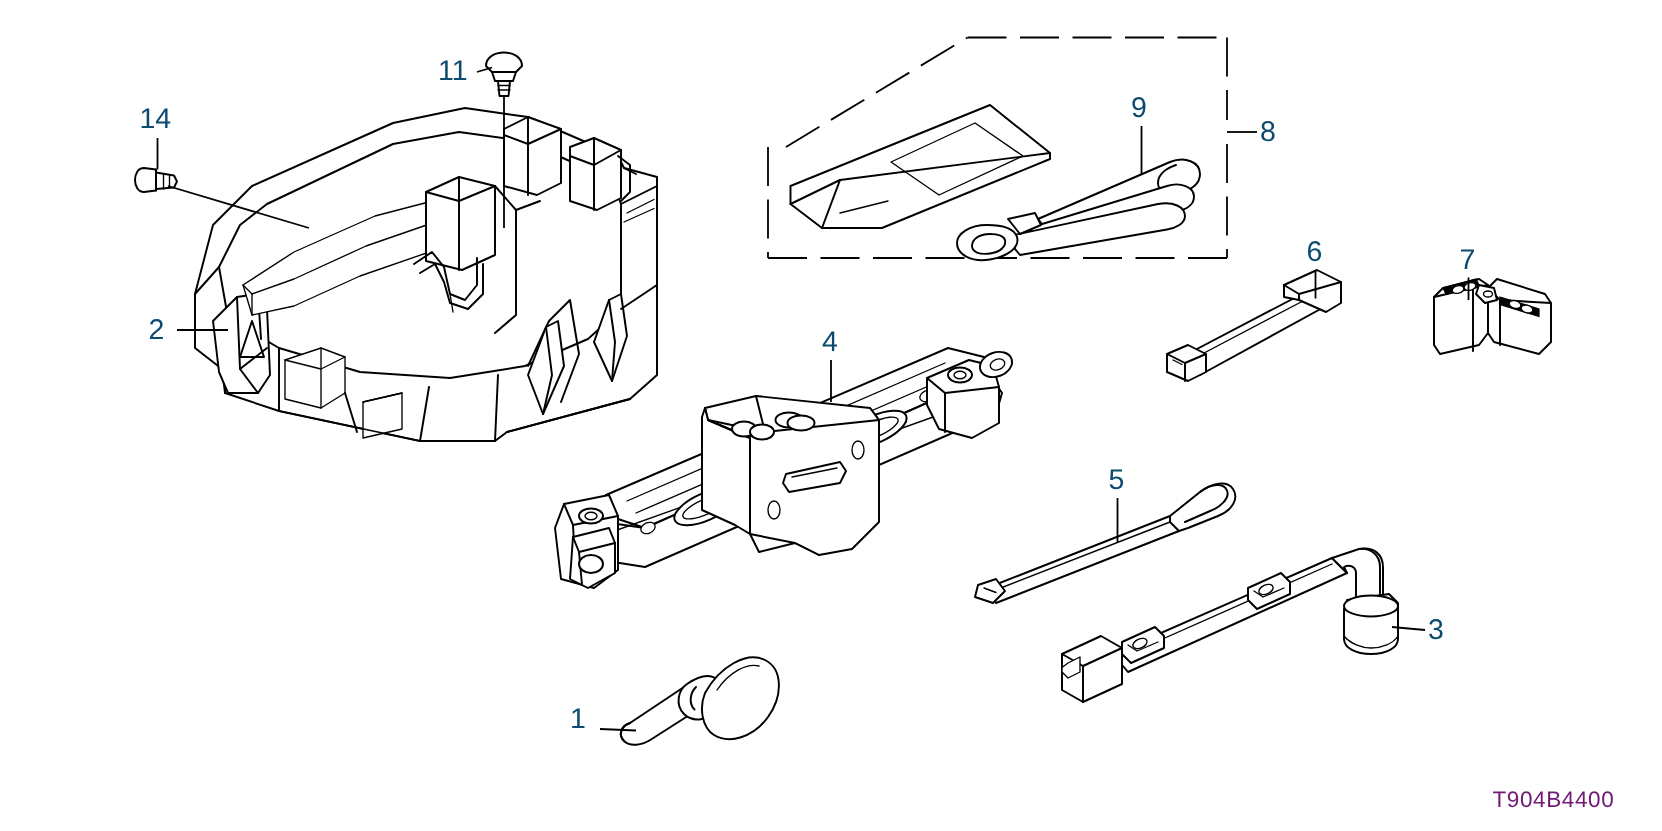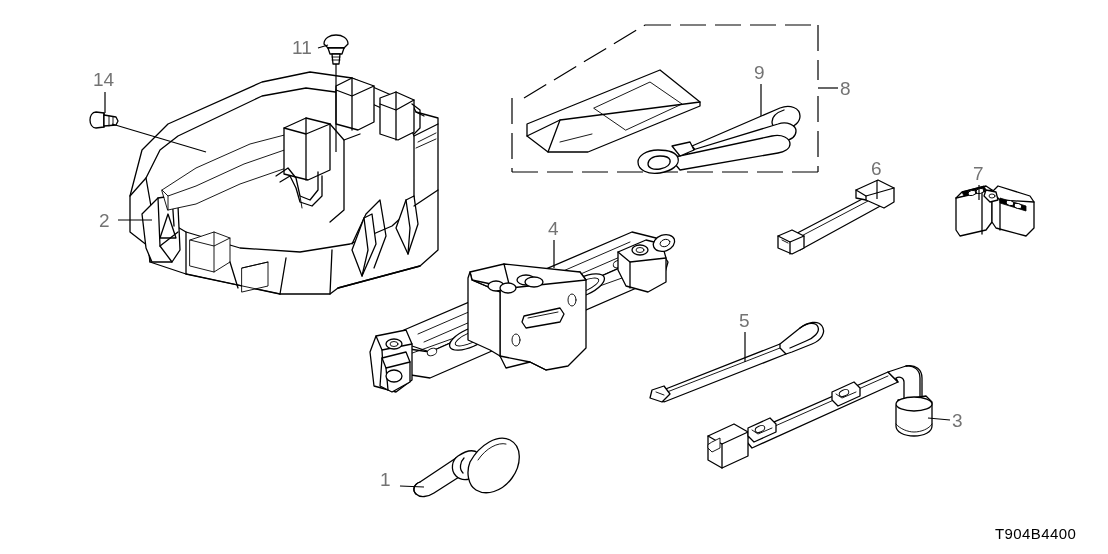--- a/index.html
+++ b/index.html
@@ -23,31 +23,31 @@
     left: 0;
     top: 0;
     width: 1108px;
     height: 554px;
     display: block;
   }
   .part-label {
     position: absolute;
     font-family: "Liberation Sans", sans-serif;
     font-size: 19px;
-    color: #737373;
+    color: #0c4a6e;
     line-height: 1;
     white-space: nowrap;
     user-select: none;
   }
   .diagram-code {
     position: absolute;
     font-family: "Liberation Sans", sans-serif;
     font-size: 15px;
     letter-spacing: 0.4px;
-    color: #000000;
+    color: #701a75;
     white-space: nowrap;
   }
 </style>
 </head>
 <body>
 
 <div id="diagram-root">
 
   <svg id="diagram-svg" viewBox="0 0 1108 554" xmlns="http://www.w3.org/2000/svg">
 

